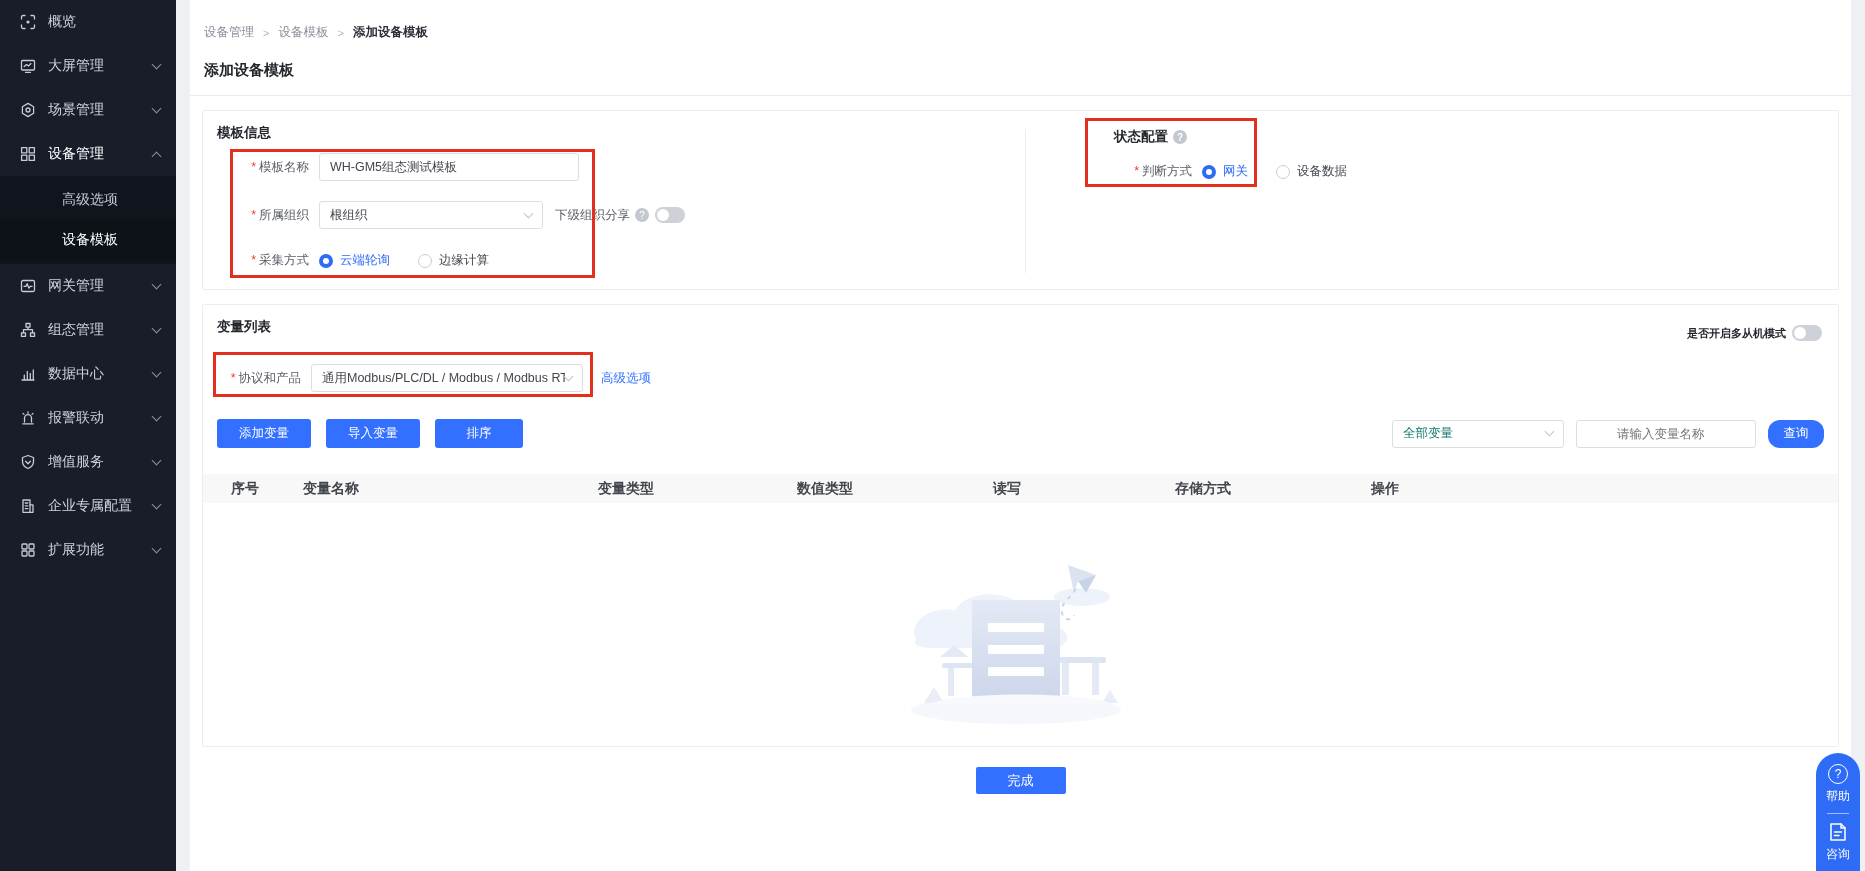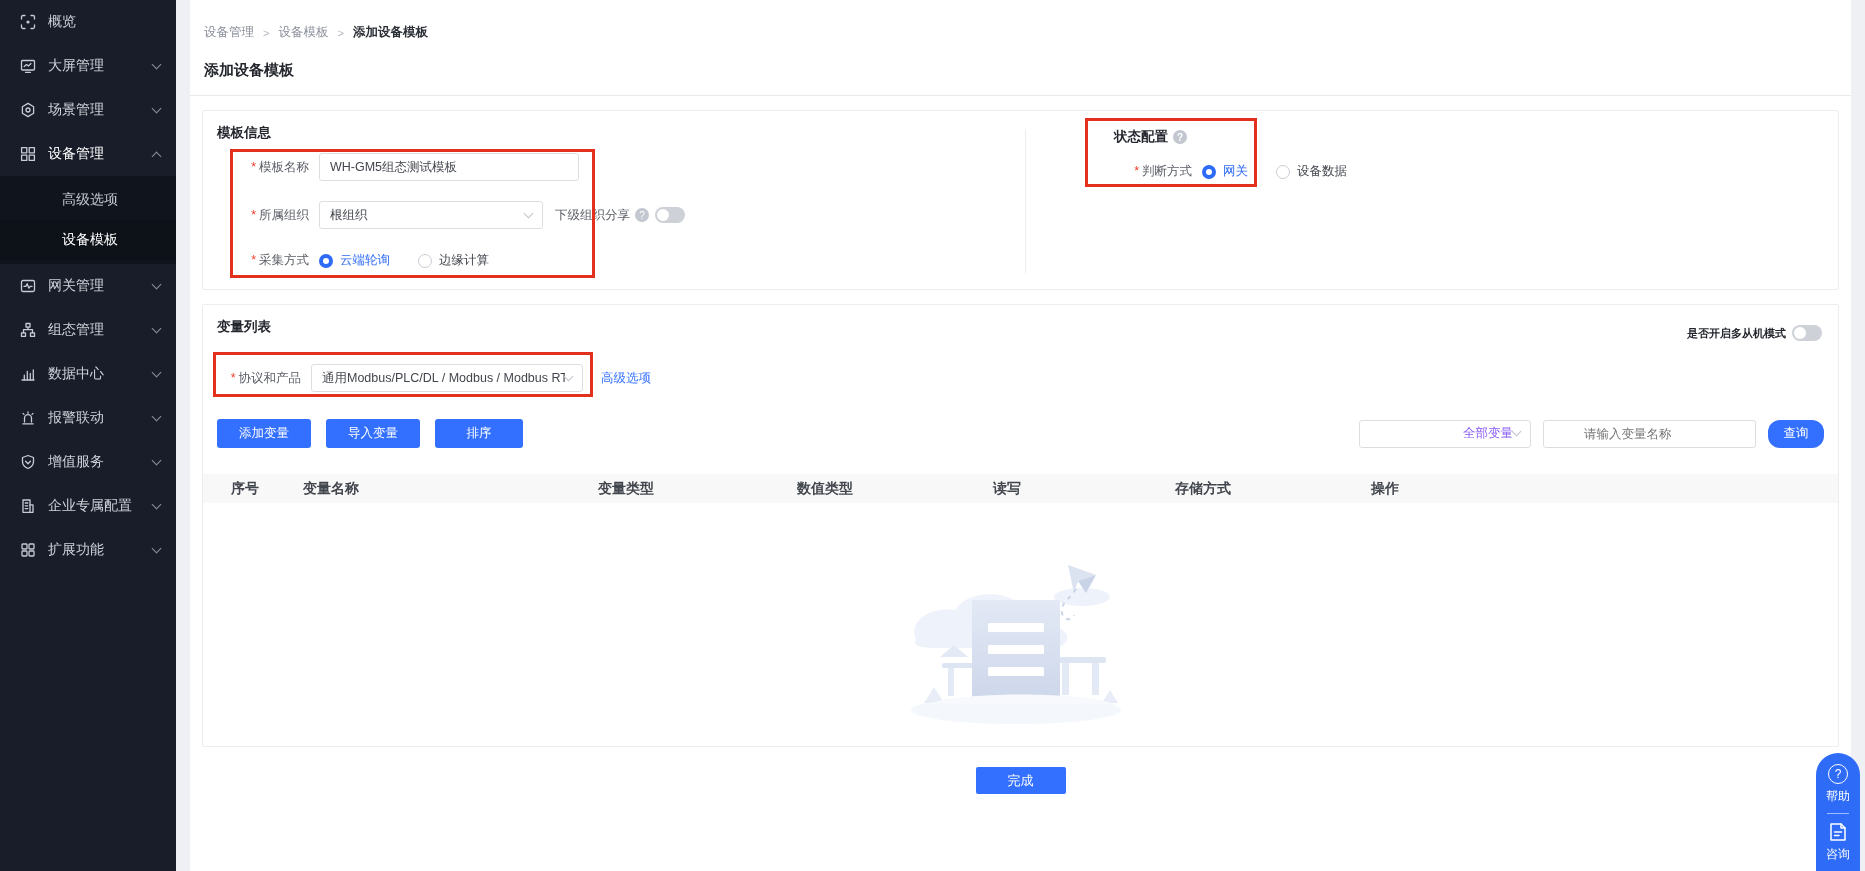--- a/index.html
+++ b/index.html
@@ -79,21 +79,21 @@
   .bottom-section { height:443px; padding:13px 14px 0; position:relative; }
   .link { color:#3370ff; font-size:12.5px; margin-left:18px; cursor:pointer; }
   .multi-slave { position:absolute; top:20px; right:16px; display:flex; align-items:center;
                  font-size:11px; font-weight:bold; color:#24272e; }
   .toolbar { display:flex; align-items:center; margin-top:27px; }
   .btn-blue { height:29px; min-width:88px; padding:0 22px; background:#3370ff; color:#fff;
               border:none; border-radius:3px; font-size:12.5px; margin-right:15px; cursor:pointer;
               font-family:"Liberation Sans","DejaVu Sans",sans-serif; }
   .toolbar .spacer { flex:1; }
   .scope-select { width:172px; height:28px; margin-right:12px; }
-  .filter-input { width:213px; height:28px; margin-right:12px;padding-left:40px; }
+  .filter-input { width:180px; height:28px; margin-right:12px;padding-left:40px; }
   .search-btn { height:28px; width:56px; min-width:0; padding:0; margin-right:0; border-radius:12px; }
 
   .table-head { display:flex; align-items:center; height:29px; background:#f8f8f9;
                 margin:26px -14px 0; padding-left:28px; font-size:14px; font-weight:bold; color:#42464d; }
   .th { flex:none; }
   .th.c0{width:72px;} .th.c1{width:295px;} .th.c2{width:199px;} .th.c3{width:196px;}
   .th.c4{width:182px;} .th.c5{width:196px;} .th.c6{flex:1;}
 
   .empty-state { display:flex; justify-content:center; margin-top:42px; }
 
@@ -351,21 +351,21 @@
           </div>
           <span class="link">高级选项</span>
         </div>
 
         <div class="toolbar">
           <button class="btn-blue">添加变量</button>
           <button class="btn-blue">导入变量</button>
           <button class="btn-blue">排序</button>
           <span class="spacer"></span>
           <div class="select-box scope-select">
-            <span class="val" style="color:#8b5cf6;text-align:right;">全部变量</span>
+            <span class="val" style="color:#0f766e;">全部变量</span>
             <span class="sel-chev"></span>
           </div>
           <input class="text-input filter-input" type="text" placeholder="请输入变量名称" style="">
           <button class="btn-blue search-btn">查询</button>
         </div>
 
         <div class="table-head">
           <span class="th c0">序号</span>
           <span class="th c1">变量名称</span>
           <span class="th c2">变量类型</span>

